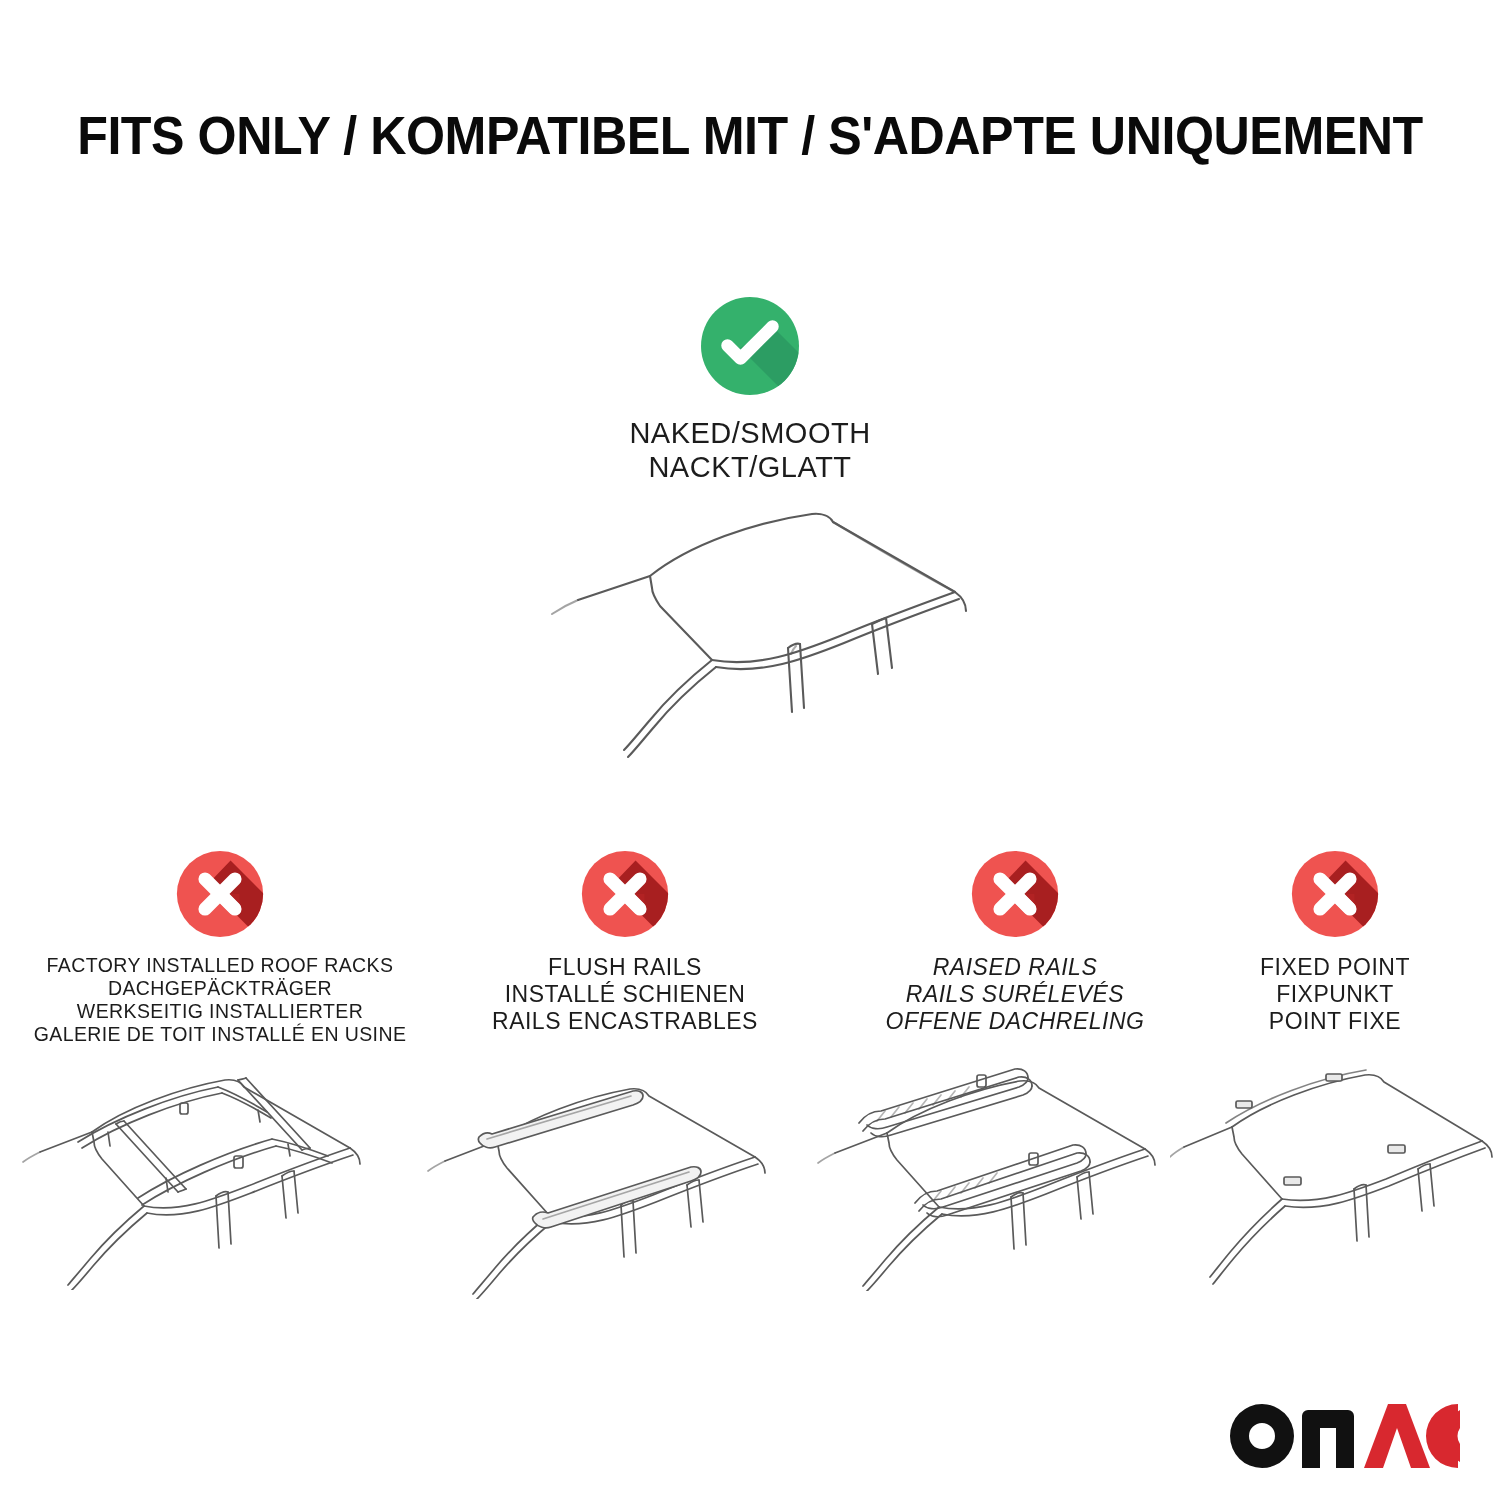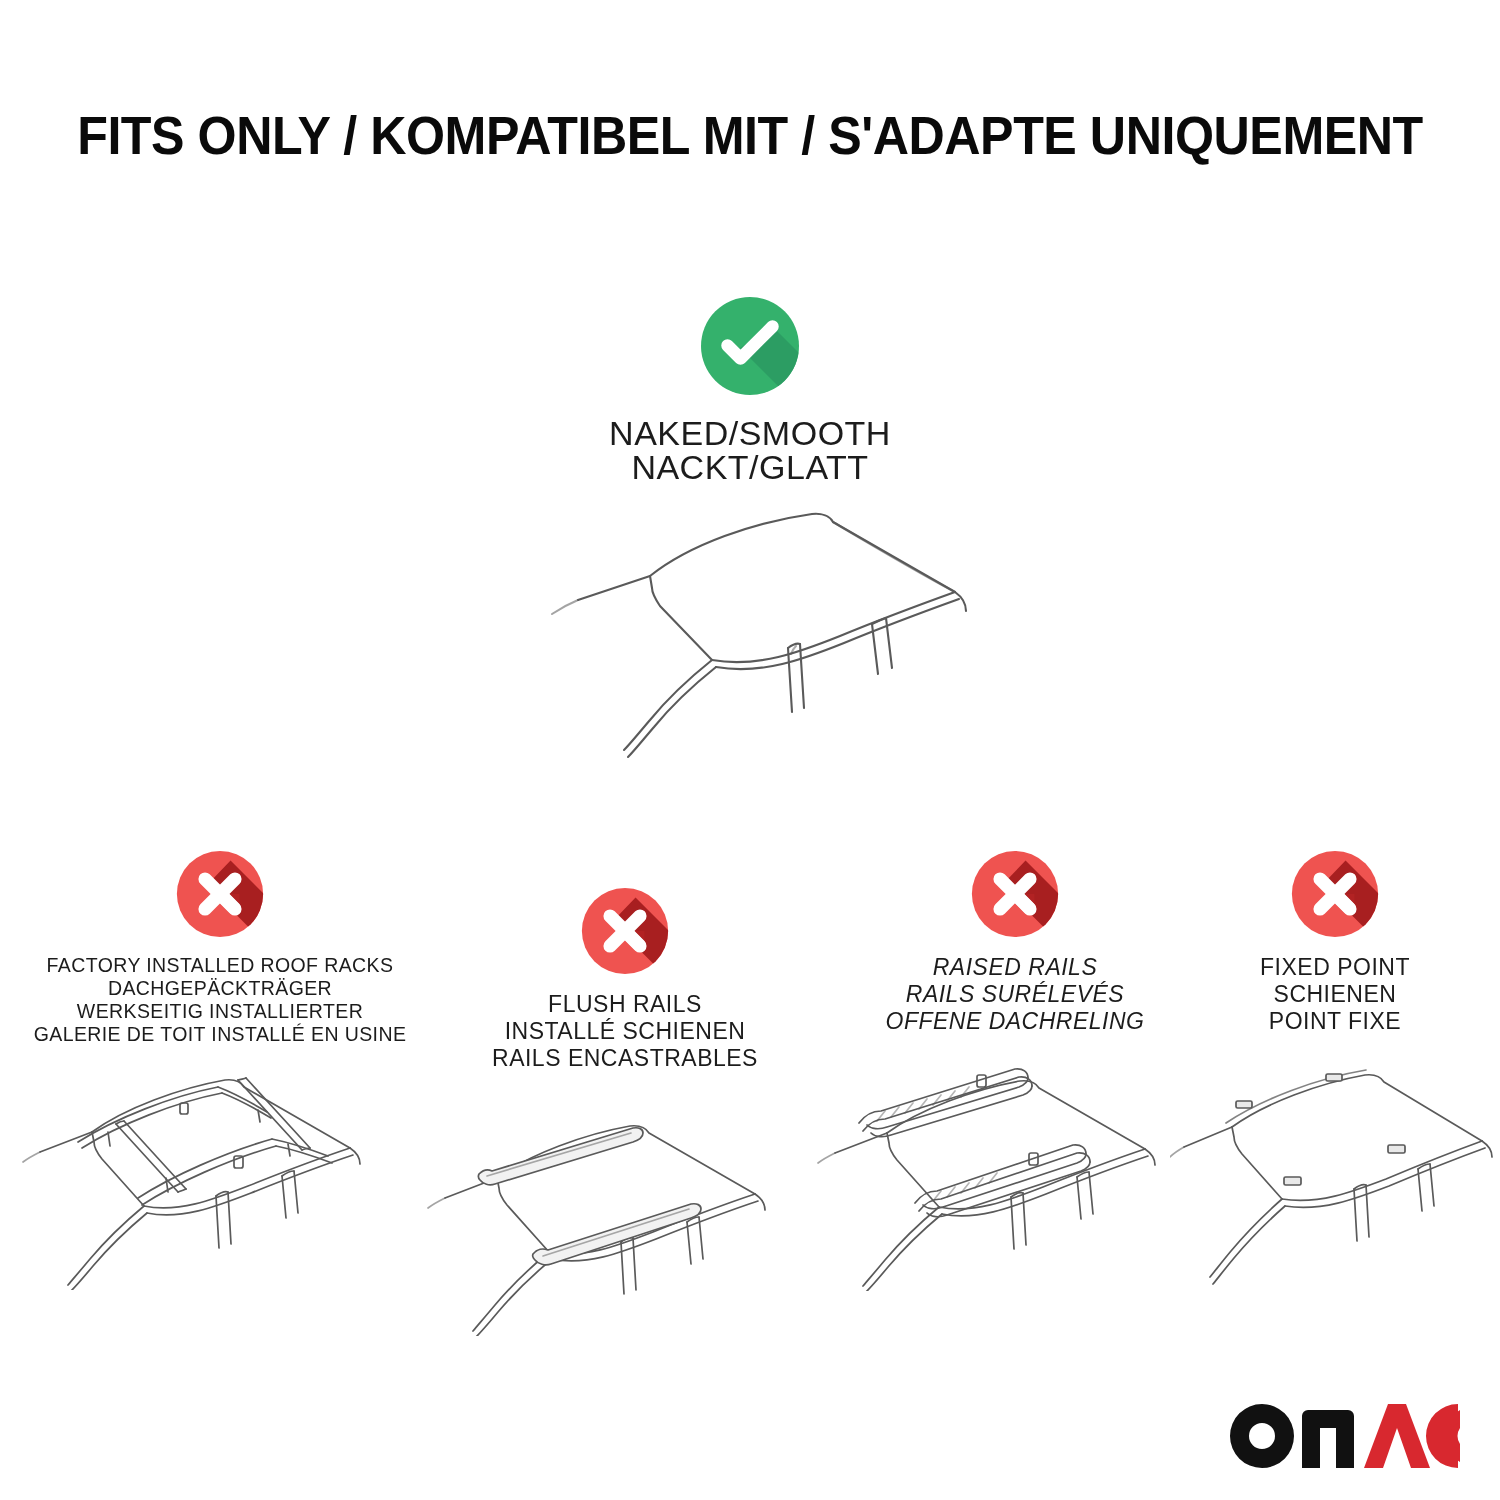--- a/index.html
+++ b/index.html
@@ -52,21 +52,21 @@
     font-family: "Liberation Sans", sans-serif;
     font-weight: normal;
     color: #1c1c1c;
     letter-spacing: 0.6px;
     line-height: 1.17em;
     white-space: nowrap;
   }
   .caption .line { display: block; }
 
   .caption-top {
-    font-size: 34px;
+    font-size: 29px;
     letter-spacing: 0.5px;
     line-height: 34px;
   }
   .caption-bottom {
     font-size: 23px;
     letter-spacing: 0.5px;
     line-height: 27px;
   }
   .caption-bottom.narrow {
     font-size: 19.5px;
@@ -216,21 +216,21 @@
       <path d="M96 64 C 99 62 102 61 104 61"></path>
       <path d="M158 132 C 161 131 164 130 166 129"></path>
       <path d="M218 20 L 282 90"></path>
       <path d="M226 18 L 290 88"></path>
       <path d="M218 20 C 221 19 224 19 226 18"></path>
       <path d="M282 90 C 285 89 288 88 290 88"></path>
     </g>
   </svg>
 </div>
 
-<div class="col" style="left:425px; top:887px; width:400px;text-align:center;">
+<div class="col" style="left:425px; top:850px; width:400px;text-align:center;">
 
   <svg class="badge" width="88" height="88" viewBox="0 0 100 100">
     <defs>
       <clipPath id="clipX2">
           <circle cx="50" cy="50" r="49"></circle>
         </clipPath>
     </defs>
     <circle cx="50" cy="50" r="49" fill="#ef5350"></circle>
     <g clip-path="url(#clipX2)">
       <path d="M35 40 L60 65 L105 110 L105 55 L62 12 Z" fill="#a81f20"></path>
@@ -365,21 +365,21 @@
     </g>
     <g clip-path="url(#clipX4)">
       <path d="M50 50 L66 66" stroke="#dcdcdc" stroke-width="15" stroke-linecap="round"></path>
     </g>
     <path d="M33 33 L67 67" stroke="#ffffff" stroke-width="15" stroke-linecap="round"></path>
     <path d="M67 33 L33 67" stroke="#ffffff" stroke-width="15" stroke-linecap="round"></path>
   </svg>
 
   <div class="caption caption-bottom" style="margin-top:16px;">
     <span class="line">FIXED POINT</span>
-    <span class="line">SCHIENEN</span>
+    <span class="line">FIXPUNKT</span>
     <span class="line">POINT FIXE</span>
   </div>
 
   <svg class="art" width="330" height="230" viewBox="0 0 330 230" style="margin-top:26px;">
     <g fill="none" stroke="#5a5a5a" stroke-width="1.7" stroke-linejoin="round" stroke-linecap="round">
       <path d="M62 66 C 95 42 150 22 195 14 C 204 13 211 16 214 21 L 312 80"></path>
       <path d="M62 66 L 14 86"></path>
       <path d="M62 66 L 64 76 C 64 82 68 88 72 93 L 112 138"></path>
       <path d="M312 80 C 318 84 322 90 322 96"></path>
       <path d="M312 80 C 290 88 254 102 216 118 C 182 131 148 144 112 138"></path>

